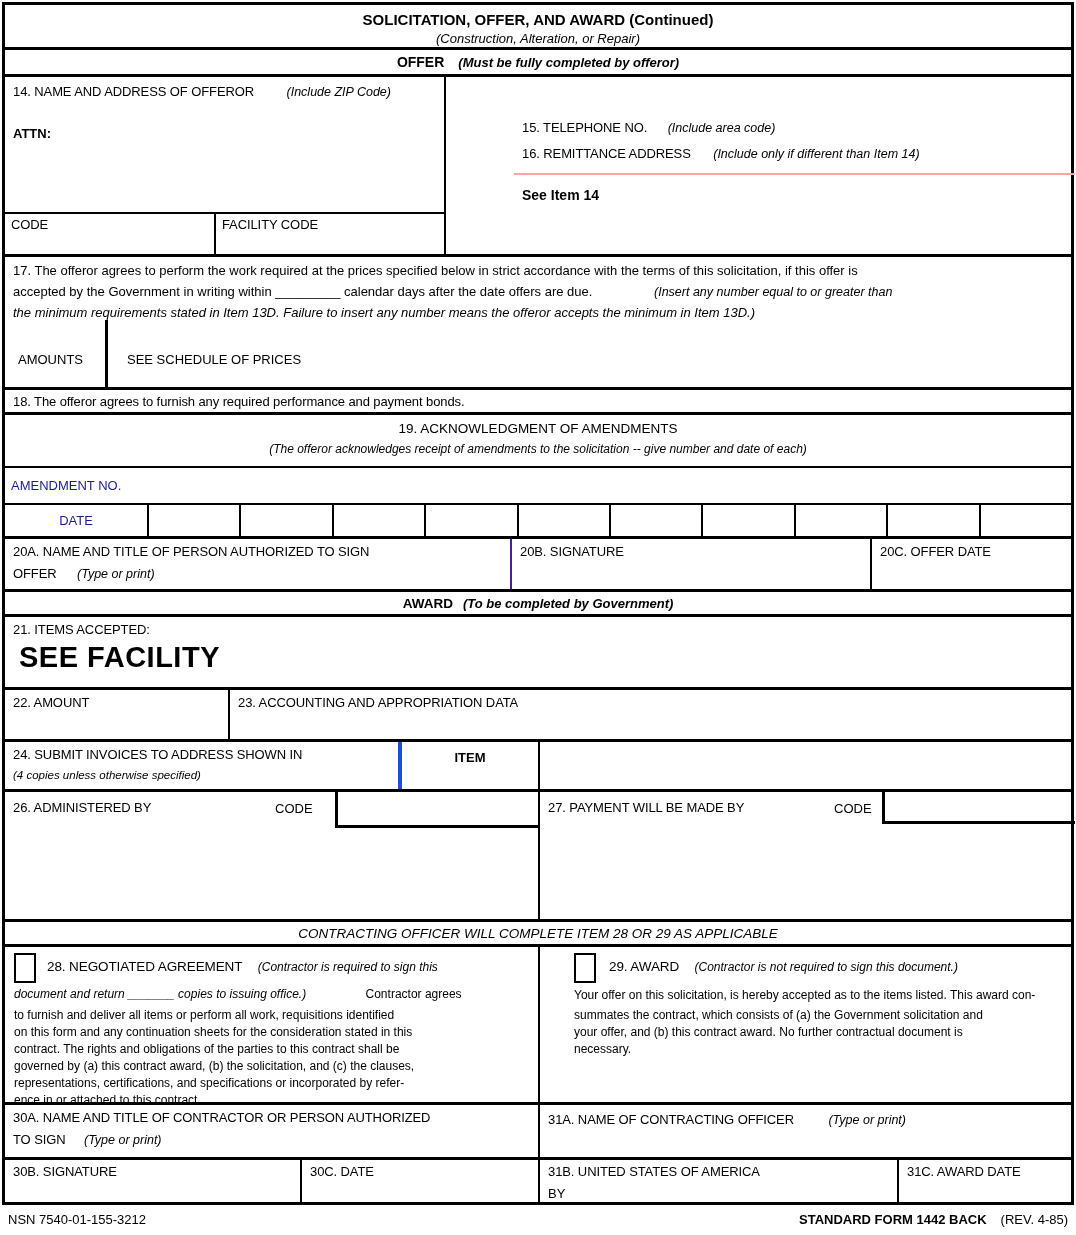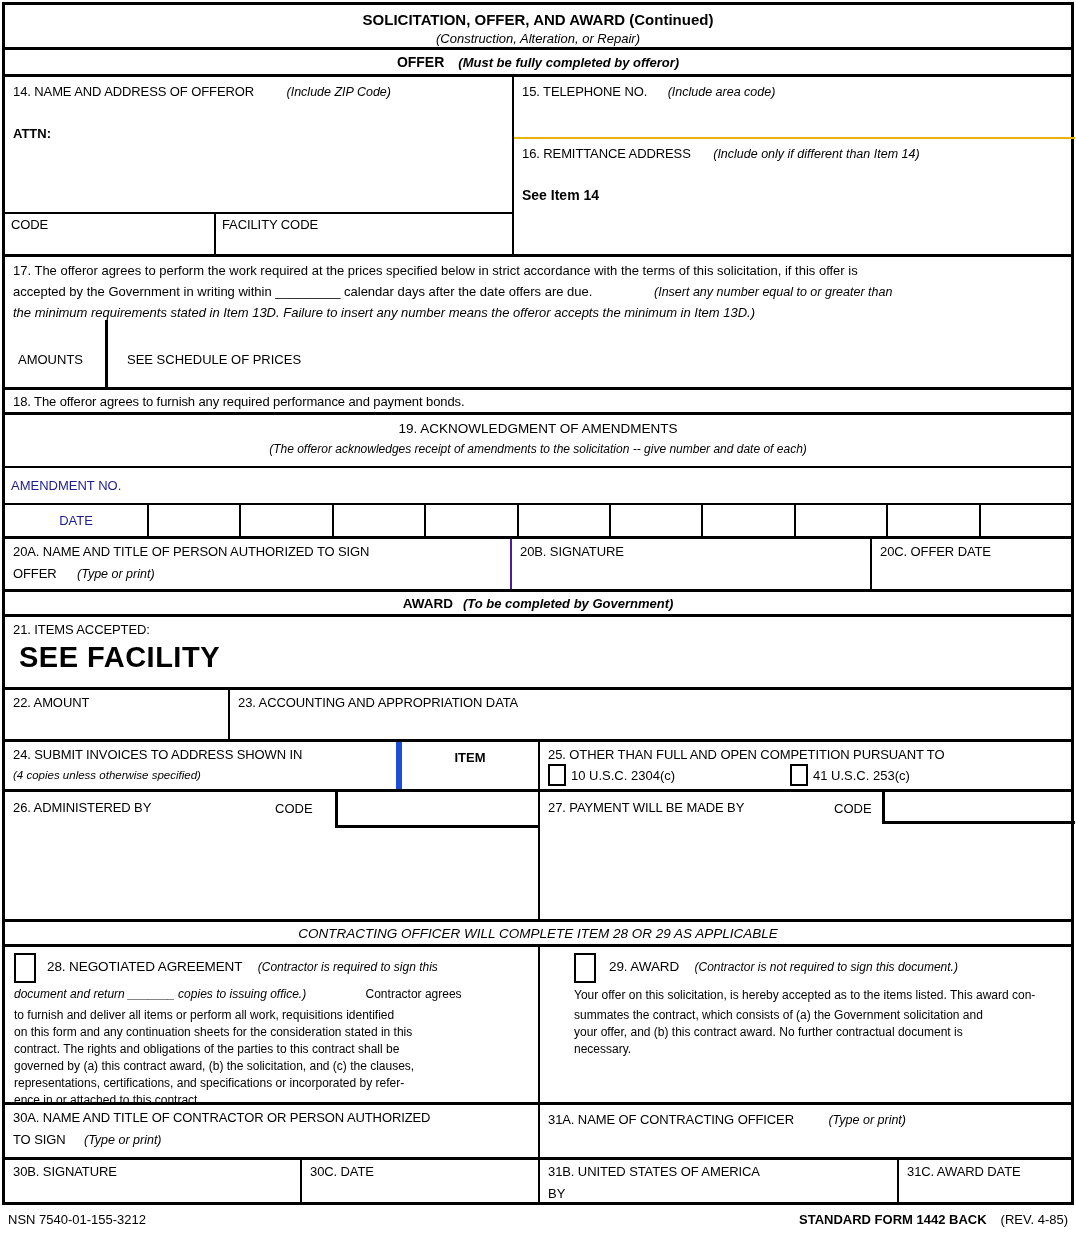--- a/index.html
+++ b/index.html
@@ -14,28 +14,28 @@
   
   #r-title { top:0; height:45px; border-bottom:3px solid #000; text-align:center; }
   #r-title .t1 { font-size:15px; font-weight:bold; padding-top:6px; }
   #r-title .t2 { font-size:13px; font-style:italic; padding-top:3px; }
   #r-offer { top:45px; height:27px; border-bottom:3px solid #000; display:flex; justify-content:center; align-items:center; gap:14px; }
   #r-offer .o1 { font-size:14px; font-weight:bold; }
   #r-offer .o2 { font-size:13px; font-weight:bold; font-style:italic; }
 
   
   #r-14 { top:72px; height:180px; border-bottom:3px solid #000; }
-  #c-14 { left:0; width:509px; border-right:2px solid #000;text-align:right; }
+  #c-14 { left:0; width:441px; border-right:2px solid #000;text-align:right; }
   #c-14 .hdr { position:absolute; top:5px; left:8px; }
   #c-14 .attn { position:absolute; top:49px; left:8px; font-weight:bold; font-size:13px; }
   #coderow { position:absolute; bottom:0; left:0; width:100%; height:42px; border-top:2px solid #000; }
   #codecell { left:0; width:211px; border-right:2px solid #000; }
   #faccell { left:211px; right:0; width:296px;padding-left:19px; }
   #coderow .lbl { position:absolute; top:3px; left:6px; }
-  #c-15 { left:509px; width:561px; height:62px; border-bottom:2px solid #eab308; }
+  #c-15 { left:509px; width:561px; height:62px; border-bottom:2px solid #fca5a5;margin-top:36px; }
   #c-15 .hdr, #c-16 .hdr { position:absolute; top:5px; left:8px; }
   #c-16 { left:509px; top:62px; width:531px; height:118px; }
   #c-16 .val { position:absolute; top:48px; left:8px; font-weight:bold; font-size:14px; }
 
   
   #r-17 { top:252px; height:133px; border-bottom:3px solid #000; font-size:13px; }
   #r-17 .l1 { position:absolute; top:6px; left:8px; }
   #r-17 .l2 { position:absolute; top:27px; left:8px; white-space:nowrap; }
   #r-17 .l2 .insert-note { margin-left:58px; }
   #r-17 .l3 { position:absolute; top:48px; left:8px; font-style:italic; }
@@ -78,21 +78,21 @@
   #r-21 .big { position:absolute; top:24px; left:14px; font-size:29px; font-weight:bold; letter-spacing:0.5px; }
 
   
   #r-2223 { top:685px; height:52px; border-bottom:3px solid #000; }
   #c-22 { left:0; width:225px; border-right:2px solid #000; }
   #c-23 { left:225px; width:845px; }
   #r-2223 .hdr { position:absolute; top:5px; left:8px; }
 
   
   #r-2425 { top:737px; height:50px; border-bottom:3px solid #000; }
-  #c-24 { left:0; width:397px; border-right:6px solid #1d4ed8; }
+  #c-24 { left:0; width:397px; border-right:4px solid #1d4ed8; }
   #c-item { left:397px; width:138px; border-right:2px solid #000; text-align:center; }
   #c-25 { left:535px; width:535px; }
   #r-2425 .hdr { position:absolute; top:5px; left:8px; }
   #c-24 .note { position:absolute; top:27px; left:8px; font-size:11.5px; }
   #c-item .hdr2 { font-weight:bold; font-size:13px; padding-top:8px; }
   .ckgroup { position:absolute; top:22px; display:flex; align-items:center; }
   .ckbox { width:18px; height:22px; border:2px solid #000; background:#fff; flex:none; }
   .cklbl { font-size:13px; margin-left:5px; }
   #ck-10usc { left:8px; }
   #ck-41usc { left:250px; }
@@ -279,31 +279,20 @@
     </div>
 
     <div class="row" id="r-2425">
       <div class="cell" id="c-24">
         <div class="hdr lbl">24. SUBMIT INVOICES TO ADDRESS SHOWN IN</div>
         <div class="note">(4 copies unless otherwise specified)</div>
       </div>
       <div class="cell" id="c-item">
         <div class="hdr2">ITEM</div>
       </div>
-      <div class="cell" id="c-25">
-        <div class="hdr lbl">25. OTHER THAN FULL AND OPEN COMPETITION PURSUANT TO</div>
-        <div class="ckgroup" id="ck-10usc">
-          <div class="ckbox"></div>
-          <span class="cklbl">10 U.S.C. 2304(c)</span>
-        </div>
-        <div class="ckgroup" id="ck-41usc">
-          <div class="ckbox"></div>
-          <span class="cklbl">41 U.S.C. 253(c)</span>
-        </div>
-      </div>
     </div>
 
     <div class="row" id="r-2627">
       <div class="cell" id="c-26">
         <div class="hdr lbl">26. ADMINISTERED BY</div>
         <div class="code">CODE</div>
         <div id="box-26"></div>
       </div>
       <div class="cell" id="c-27">
         <div class="hdr lbl">27. PAYMENT WILL BE MADE BY</div>

